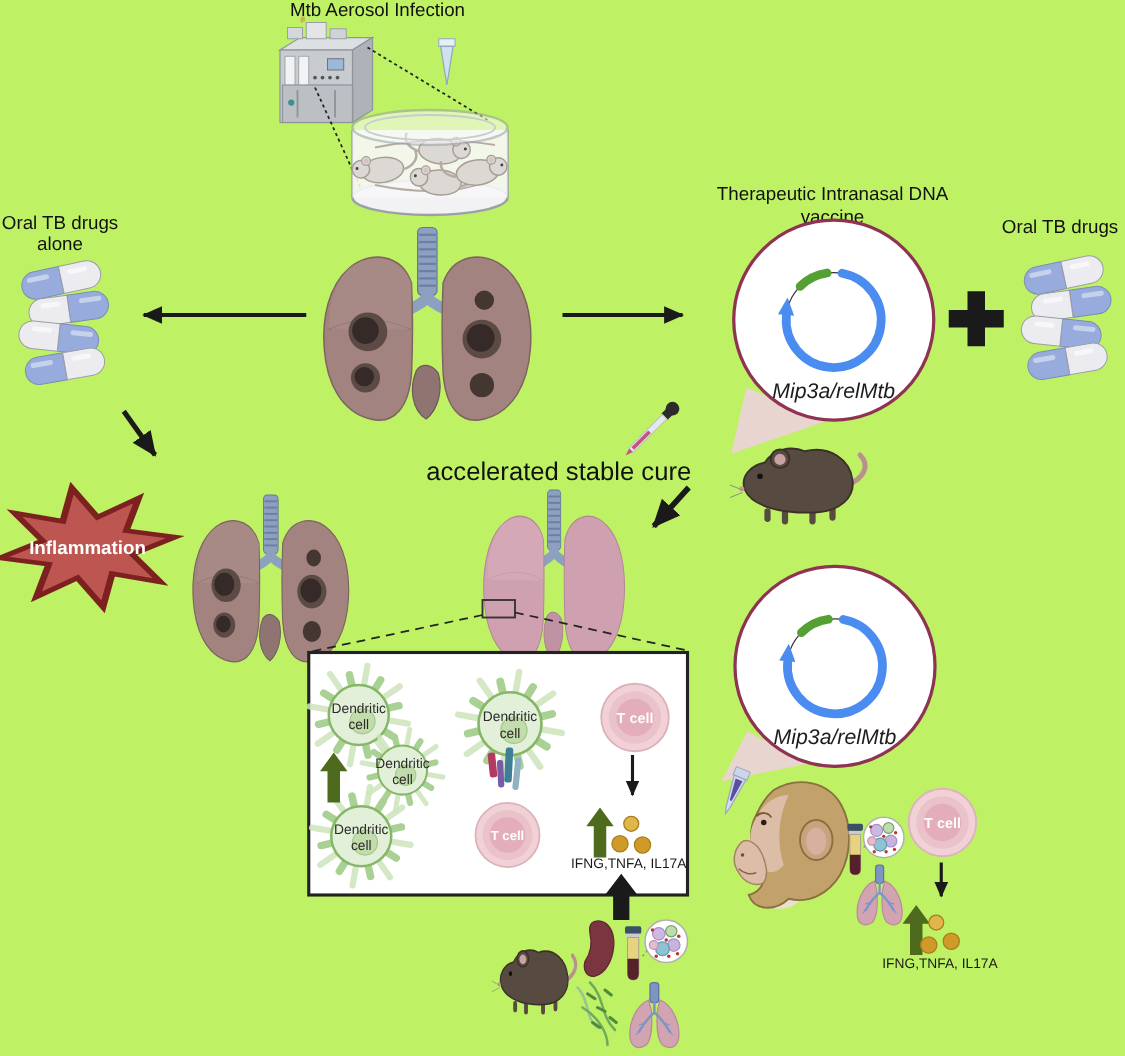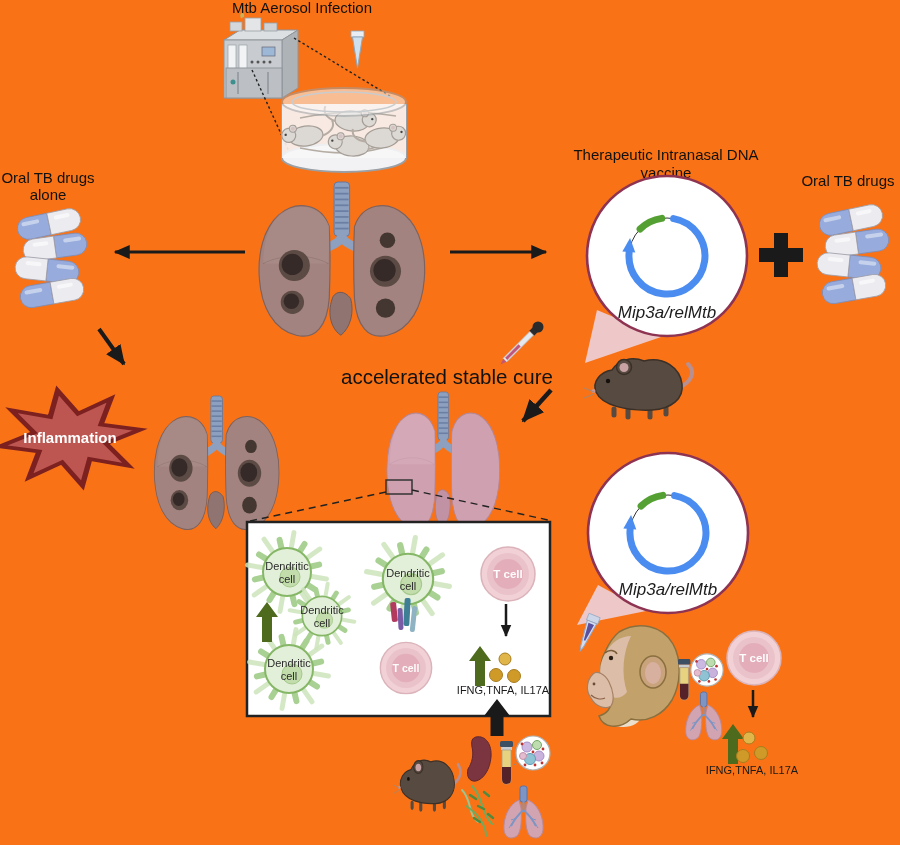--- a/index.html
+++ b/index.html
@@ -1,16 +1,16 @@
 <!DOCTYPE html>
 <html><head>
 <meta charset="utf-8">
 <style>
   html,body{margin:0;padding:0;background:#fff;}
-  #stage{position:relative;width:900px;height:845px;background:#f97316;overflow:hidden;
+  #stage{position:relative;width:900px;height:845px;background:#bef264;overflow:hidden;
          font-family:"Liberation Sans",sans-serif;}
   svg text{font-family:"Liberation Sans",sans-serif;fill:#111;}
   .t15{font-size:15px;}
   .t20{font-size:20.5px;}
   .t11{font-size:11px;fill:#2a2a2a;}
   .t11w{font-size:10.5px;font-weight:bold;fill:#fdfdfd;}
   .t12w{font-size:11.5px;font-weight:bold;fill:#fdfdfd;}
   .cyt{font-size:11px;fill:#1a1a1a;}
   .ital{font-size:17px;font-style:italic;fill:#1c1c1c;}
   .inflam{font-size:15px;font-weight:bold;fill:#ffffff;}

